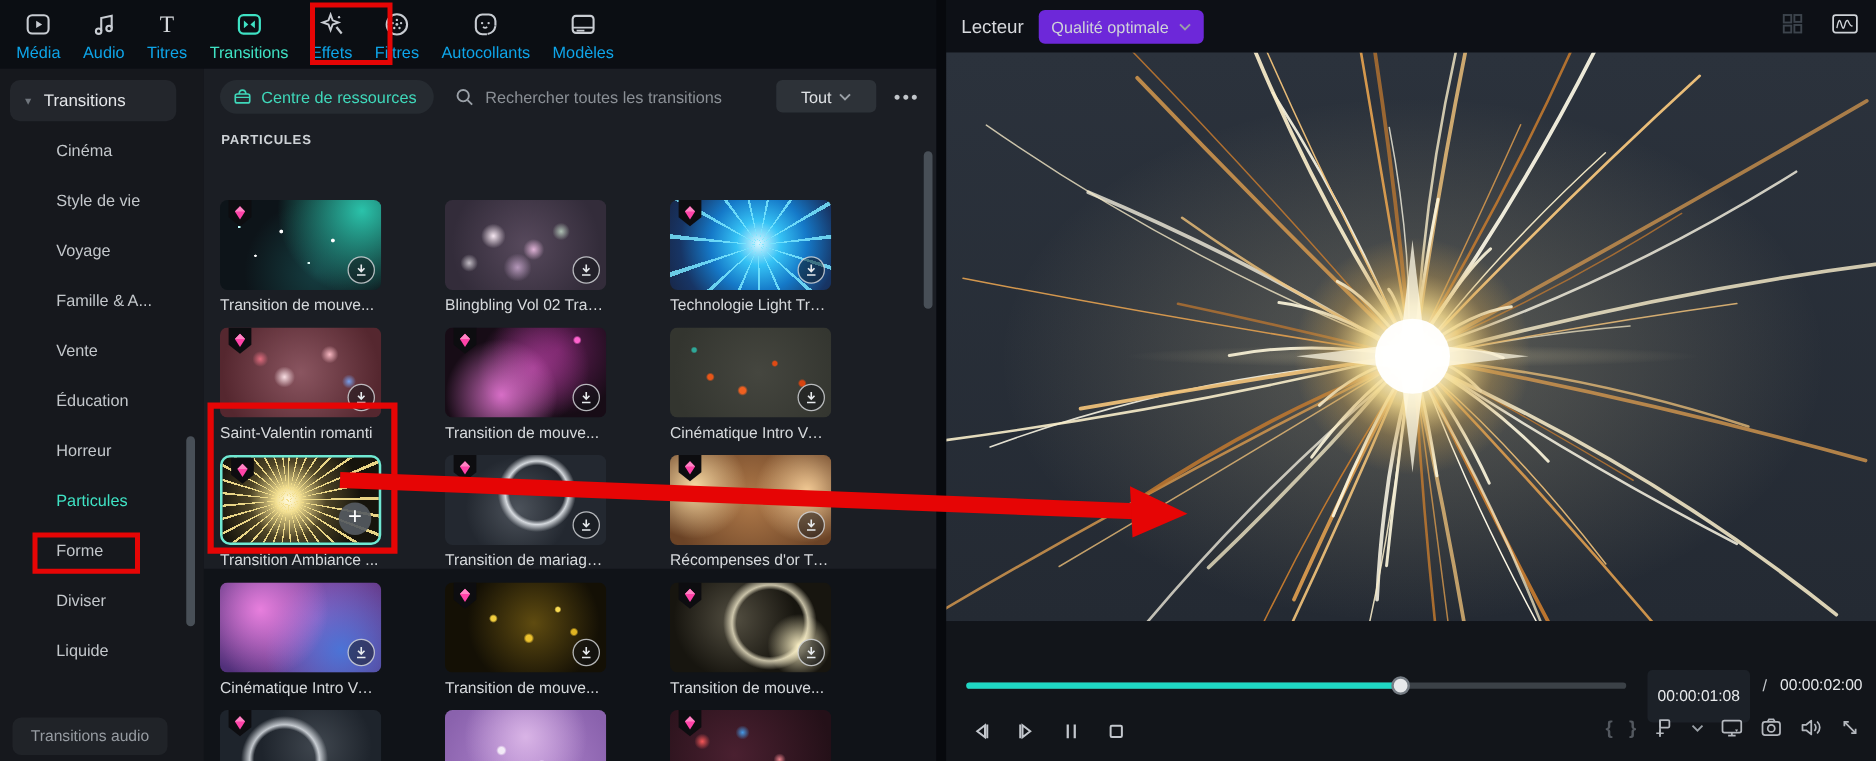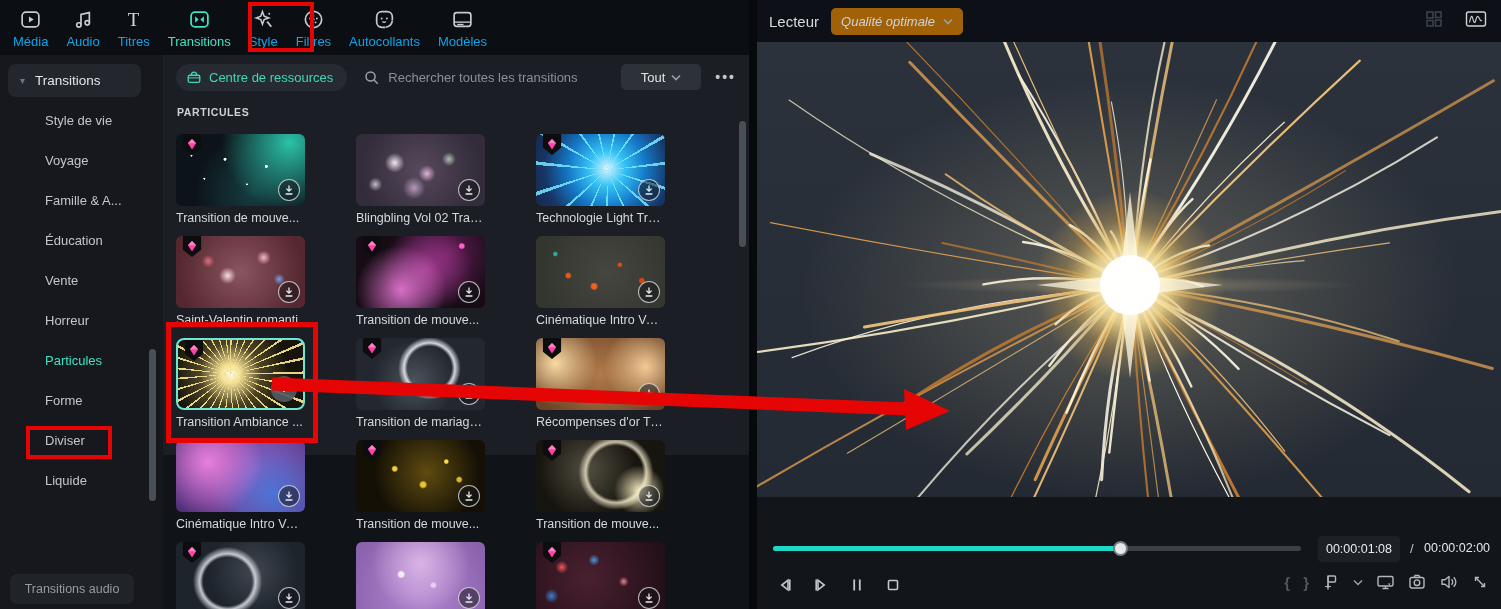--- a/index.html
+++ b/index.html
@@ -41,21 +41,21 @@
   .search-box { display:flex; align-items:center; margin-left:16px; flex:1; }
   .search-box .ph { color:#8b9096; font-size:13px; margin-left:8px; }
   .tout-btn { display:flex; align-items:center; height:26px; padding:0 20px; background:#2d3238;
     border-radius:5px; cursor:pointer; margin-left:8px; }
   .tout-btn span { color:#e0e3e6; font-size:13px; margin-right:6px; }
   .more-dots { color:#c2c6ca; font-size:14px; font-weight:bold; letter-spacing:2px; margin-left:14px; cursor:pointer; }
   .section-label { position:absolute; top:51px; left:14px; color:#ced2d6; font-size:10.5px;
     font-weight:bold; letter-spacing:0.6px; }
   .grid { position:absolute; top:79px; left:13px; display:grid;
     grid-template-columns:repeat(3,129px); column-gap:51px; grid-auto-rows:102px; }
-  .card { width:129px; cursor:pointer; }
+  .card { width:129px; cursor:pointer;margin-top:26px; }
   .thumb { position:relative; width:129px; height:72px; border-radius:6px; overflow:hidden; }
   .card.selected .thumb { border:2px solid #6fe8d2; border-radius:8px; }
   .card-label { margin-top:5px; font-size:12.5px; color:#d6d9dc; white-space:nowrap;
     overflow:hidden; text-overflow:ellipsis; }
   .badge { position:absolute; top:0; left:6px; }
   .dl-btn { position:absolute; right:5px; bottom:5px; width:22px; height:22px; border-radius:50%;
     background:rgba(18,20,24,0.5); border:1px solid rgba(235,238,240,0.75);
     display:flex; align-items:center; justify-content:center; cursor:pointer; }
   .add-btn { position:absolute; right:6px; bottom:6px; width:26px; height:26px; border-radius:50%;
     background:rgba(85,90,97,0.92); color:#fff; font-size:19px; line-height:24px; text-align:center; cursor:pointer; }
@@ -136,33 +136,33 @@
     radial-gradient(8px 8px at 45% 25%, rgba(70,160,240,0.95), transparent 70%),
     radial-gradient(7px 7px at 68% 55%, rgba(255,140,150,0.9), transparent 70%),
     radial-gradient(10px 10px at 12% 75%, rgba(60,140,230,0.9), transparent 70%),
     radial-gradient(circle at 40% 50%, #4a2030, #241018 90%); }
 
   
   .right-section { position:absolute; left:757px; top:0; width:744px; height:609px; background:#12151a; }
   .player-header { position:absolute; left:0; top:0; width:744px; height:42px; background:#0d1016;
     display:flex; align-items:center; }
   .player-title { color:#d8dade; font-size:15px; margin-left:12px; }
-  .quality-btn { display:flex; align-items:center; height:27px; background:#a16207; border-radius:5px;
-    padding:0 10px; margin-left:12px; cursor:pointer;font-style:italic; }
+  .quality-btn { display:flex; align-items:center; height:27px; background:#6d28d9; border-radius:5px;
+    padding:0 10px; margin-left:12px; cursor:pointer; }
   .quality-btn span { color:#cfd3d8; font-size:13px; margin-right:8px; }
   .ph-icons { position:absolute; right:14px; top:0; height:42px; display:flex; align-items:center; gap:22px; }
   .video-area { position:absolute; left:0; top:42px; width:744px; height:455px; overflow:hidden;
     background:linear-gradient(#2b323c, #242a33); }
   .player-bottom { position:absolute; left:0; top:497px; width:744px; height:112px; background:#12151a; }
   .progress-track { position:absolute; left:16px; top:49px; width:528px; height:5px; background:#3b4147;
     border-radius:3px; cursor:pointer; }
   .progress-fill { height:5px; background:#1fd7c4; border-radius:3px; }
   .progress-thumb { position:absolute; top:-5px; width:15px; height:15px; border-radius:50%;
     background:#e6e8ea; border:2px solid #757c84; }
-  .time-box { position:absolute; left:561px; top:39px; width:82px; height:26px; background:#1c2128;
+  .time-box { position:absolute; left:561px; top:39px; width:82px; height:42px; background:#1c2128;
     border-radius:4px; color:#e9ebed; font-size:12.5px; display:flex; align-items:center; justify-content:center; }
   .time-sep { position:absolute; left:653px; top:44px; color:#c3c7cb; font-size:13px; }
   .time-total { position:absolute; left:667px; top:44px; color:#e4e6e9; font-size:12.5px; }
   .transport { position:absolute; left:16px; top:76px; display:flex; align-items:center; gap:12px; }
   .transport .tbtn { width:24px; height:24px; display:flex; align-items:center; justify-content:center; cursor:pointer; }
   .right-tools { position:absolute; right:12px; top:76px; display:flex; align-items:center; gap:13px; }
   .right-tools .tbtn { display:flex; align-items:center; justify-content:center; cursor:pointer; }
   .brace { color:#53585f; font-size:15px; font-weight:bold; }
 
   
@@ -214,21 +214,21 @@
       <span class="tb-label">Transitions</span>
     </div>
     <div class="tb-item">
       <span class="tb-icon">
         <svg width="23" height="23" viewBox="0 0 22 22" fill="none" stroke="#c8ccd2" stroke-width="1.5">
               <path d="M10 3.5l1.6 4.4 4.4 1.6-4.4 1.6L10 15.5 8.4 11.1 4 9.5l4.4-1.6z"></path>
               <path d="M14.5 13l4 5" stroke-width="1.7"></path>
               <circle cx="16.5" cy="5.5" r="0.9" fill="#c8ccd2" stroke="none"></circle>
             </svg>
       </span>
-      <span class="tb-label">Style</span>
+      <span class="tb-label">Effets</span>
     </div>
     <div class="tb-item">
       <span class="tb-icon">
         <svg width="23" height="23" viewBox="0 0 22 22" fill="none" stroke="#c8ccd2" stroke-width="1.6">
               <circle cx="11" cy="11" r="7.8"></circle>
               <circle cx="11" cy="11" r="1.1" fill="#c8ccd2" stroke="none"></circle>
               <circle cx="11" cy="7.6" r="0.9" fill="#c8ccd2" stroke="none"></circle>
               <circle cx="14.2" cy="10" r="0.9" fill="#c8ccd2" stroke="none"></circle>
               <circle cx="13" cy="13.8" r="0.9" fill="#c8ccd2" stroke="none"></circle>
               <circle cx="9" cy="13.8" r="0.9" fill="#c8ccd2" stroke="none"></circle>
@@ -262,25 +262,26 @@
   </div>
 
   <div class="left-body">
 
     <div class="sidebar">
       <div class="sb-header">
         <span class="sb-caret">▾</span>
         <span class="sb-header-label">Transitions</span>
       </div>
       <div class="sb-list">
+        <div class="sb-item">Cinéma</div>
         <div class="sb-item">Style de vie</div>
         <div class="sb-item">Voyage</div>
         <div class="sb-item">Famille &amp; A...</div>
+        <div class="sb-item">Vente</div>
         <div class="sb-item">Éducation</div>
-        <div class="sb-item">Vente</div>
         <div class="sb-item">Horreur</div>
         <div class="sb-item active">Particules</div>
         <div class="sb-item">Forme</div>
         <div class="sb-item">Diviser</div>
         <div class="sb-item">Liquide</div>
       </div>
       <div class="sb-scrollbar"></div>
       <div class="sb-footer">Transitions audio</div>
     </div>
 

